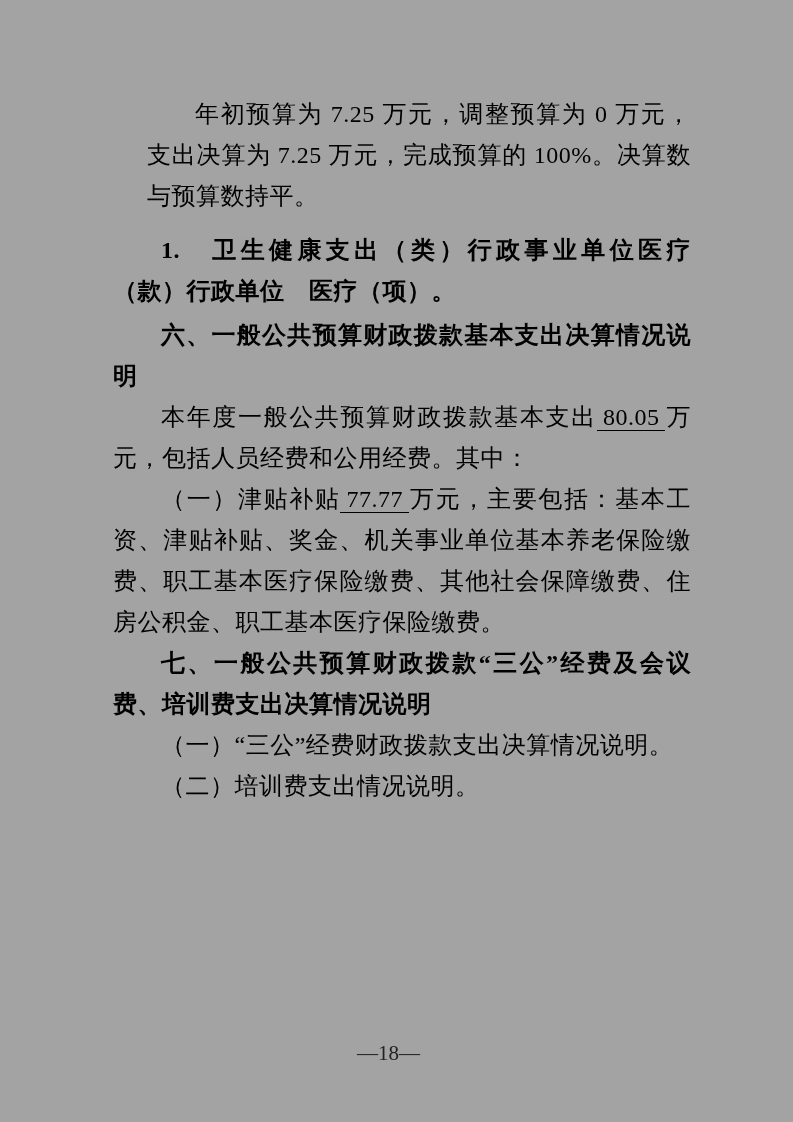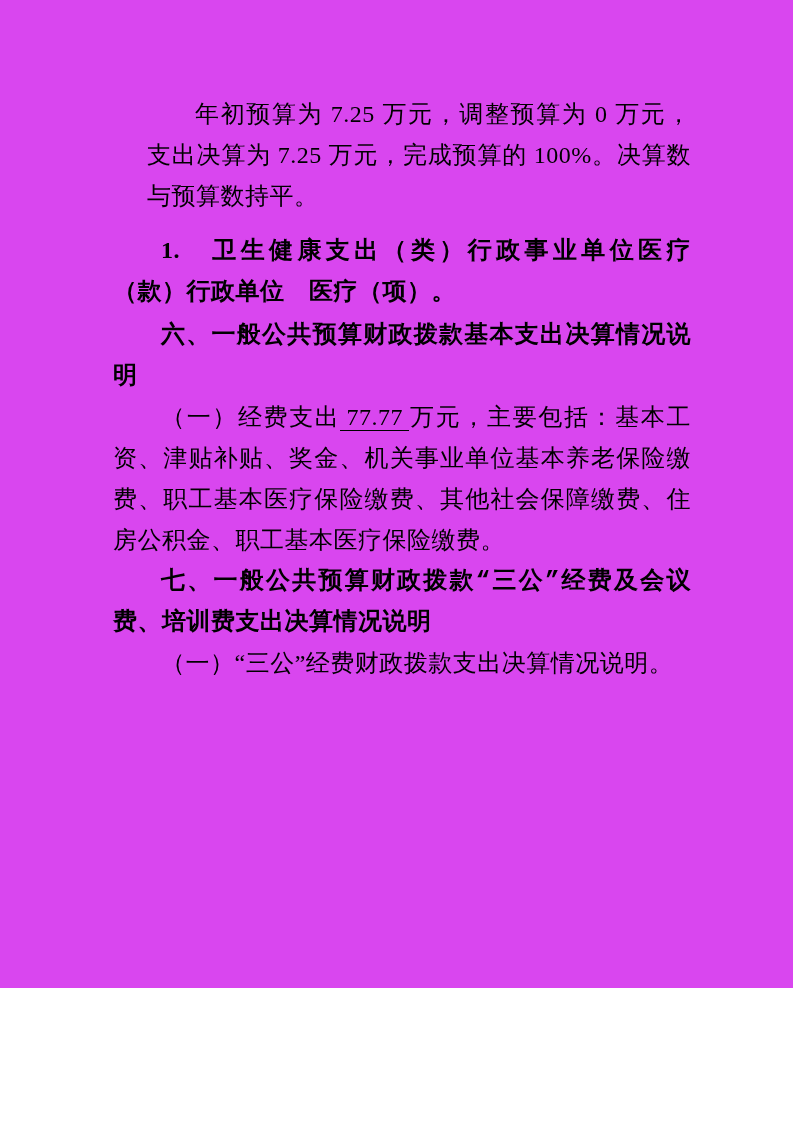--- a/index.html
+++ b/index.html
@@ -3,22 +3,22 @@
 <meta charset="utf-8">
 <style>
   html, body {
     margin: 0;
     padding: 0;
     background: #ffffff;
   }
   .page {
     position: relative;
     width: 793px;
-    height: 988px;
-    background: #d946ef;
+    height: 1122px;
+    background: #a3a3a3;
     color: #000000;
     font-family: "Liberation Serif", "DejaVu Serif", serif;
     overflow: hidden;
   }
   .content {
     position: absolute;
     left: 113px;
     top: 94px;
     width: 578px;
     font-size: 24px;
@@ -33,21 +33,21 @@
   
   .p-shifted {
     margin-left: 34px !important;
   }
   .h-serif-bold {
     font-weight: bold;
     margin-top: 13px !important;
     margin-bottom: 3px !important;
   }
   .h-hei {
-    font-family: Liberation Mono, monospace;
+    font-family: Liberation Serif, serif;
     font-weight: bold;
   }
   .uval {
     border-bottom: 1.5px solid #000000;
     padding: 0 6px;
     white-space: nowrap;
   }
   .footer {
     position: absolute;
     left: 0;
@@ -66,26 +66,28 @@
 <div class="page">
   <div class="content">
 
     <p class="p-shifted">年初预算为 7.25 万元，调整预算为 0 万元，支出决算为 7.25 万元，完成预算的 100%。决算数与预算数持平。</p>
 
     <p class="h-serif-bold">1.　卫生健康支出（类）行政事业单位医疗（款）行政单位　医疗（项）。</p>
 
 
     <p class="h-hei">六、一般公共预算财政拨款基本支出决算情况说明</p>
 
+    <p><span>本年度一般公共预算财政拨款基本支出</span><span class="uval">80.05</span><span>万元，包括人员经费和公用经费。其中：</span></p>
 
-    <p><span>（一）经费支出</span><span class="uval">77.77</span><span>万元，主要包括：基本工资、津贴补贴、奖金、机关事业单位基本养老保险缴费、职工基本医疗保险缴费、其他社会保障缴费、住房公积金、职工基本医疗保险缴费。</span></p>
+    <p><span>（一）津贴补贴</span><span class="uval">77.77</span><span>万元，主要包括：基本工资、津贴补贴、奖金、机关事业单位基本养老保险缴费、职工基本医疗保险缴费、其他社会保障缴费、住房公积金、职工基本医疗保险缴费。</span></p>
 
 
     <p class="h-hei">七、一般公共预算财政拨款“三公”经费及会议费、培训费支出决算情况说明</p>
 
     <p>（一）“三公”经费财政拨款支出决算情况说明。</p>
 
 
+    <p>（二）培训费支出情况说明。</p>
 
   </div>
 
   <div class="footer">—18—</div>
 </div>
 
 </body></html>

